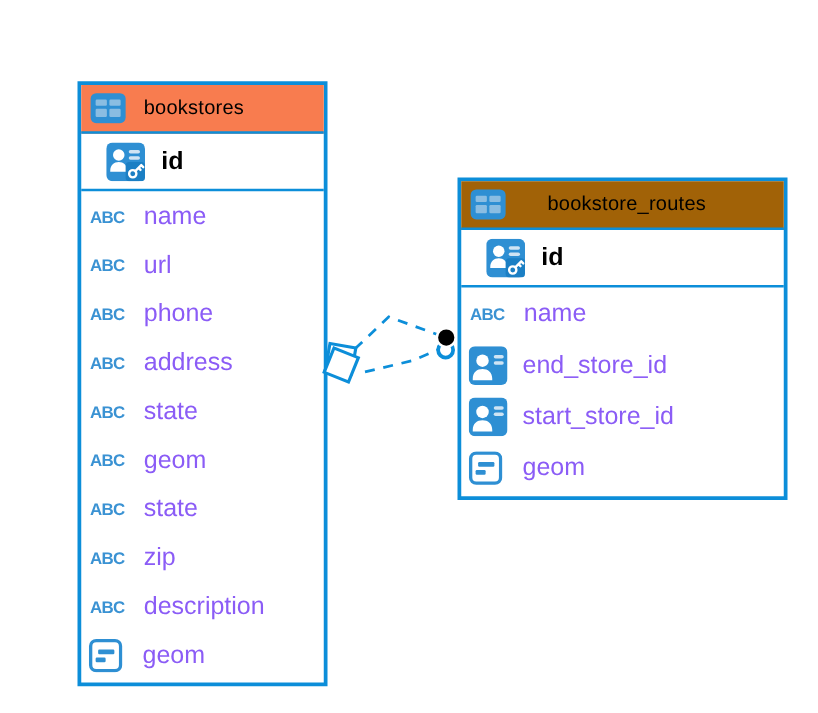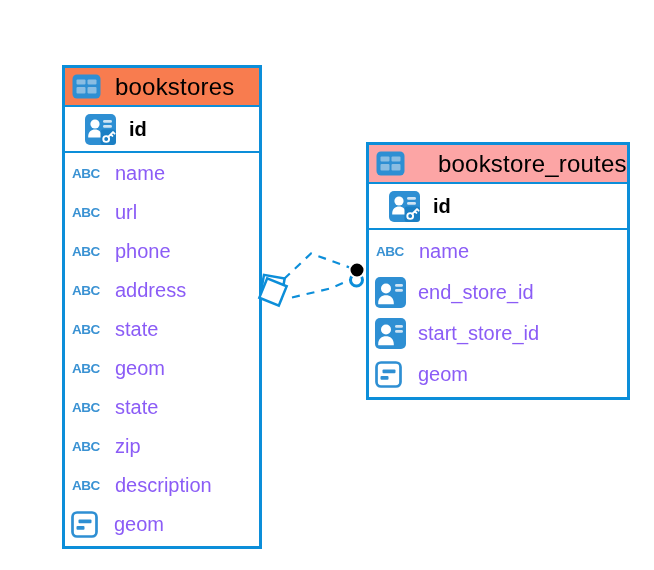--- a/index.html
+++ b/index.html
@@ -19,21 +19,21 @@
     box-sizing:border-box;
   }
   .table-header{
     height:37px;
     display:flex;align-items:center;gap:9px;
     padding:0 6px 0 7px;
     border-bottom:2px solid #0c8ed9;
     box-sizing:content-box;
   }
   .table-title{
-    font-size:24px;color:#000;letter-spacing:.2px;
+    font-size:16px;color:#000;letter-spacing:.2px;
     white-space:nowrap;
   }
   .pk-row{
     height:44px;
     display:flex;align-items:center;gap:10px;
     padding:0 20px;
     border-bottom:2px solid #0c8ed9;
   }
   .pk-label{font-size:20px;font-weight:bold;color:#000;}
   .columns{padding:1px 0 2px 0;}
@@ -141,21 +141,21 @@
             <rect x="7.5" y="8.5" width="13" height="3.8" rx="1" fill="#2e8fd3"></rect>
             <rect x="5.5" y="15" width="8" height="3.8" rx="1" fill="#2e8fd3"></rect>
           </svg>
         </span>
         <span class="col-label">geom</span>
       </div>
     </div>
   </div>
 
   <div class="table-node t-right" style="left:366px;top:142px;width:264px;">
-    <div class="table-header" style="background-color: #fca5a5; gap: 28px;">
+    <div class="table-header" style="background-color: #a16207; gap: 28px;">
       <span class="icon-box">
         <svg width="29" height="25" viewBox="0 0 29 25">
           <rect x="0.5" y="0.5" width="28" height="24" rx="4.5" fill="#2e8fd3"></rect>
           <rect x="4.5" y="5.5" width="9" height="5" rx="1" fill="#8abde2"></rect>
           <rect x="15.5" y="5.5" width="9" height="5" rx="1" fill="#8abde2"></rect>
           <rect x="4.5" y="13" width="9" height="6.5" rx="1" fill="#8abde2"></rect>
           <rect x="15.5" y="13" width="9" height="6.5" rx="1" fill="#8abde2"></rect>
         </svg>
       </span>
       <span class="table-title">bookstore_routes</span>

